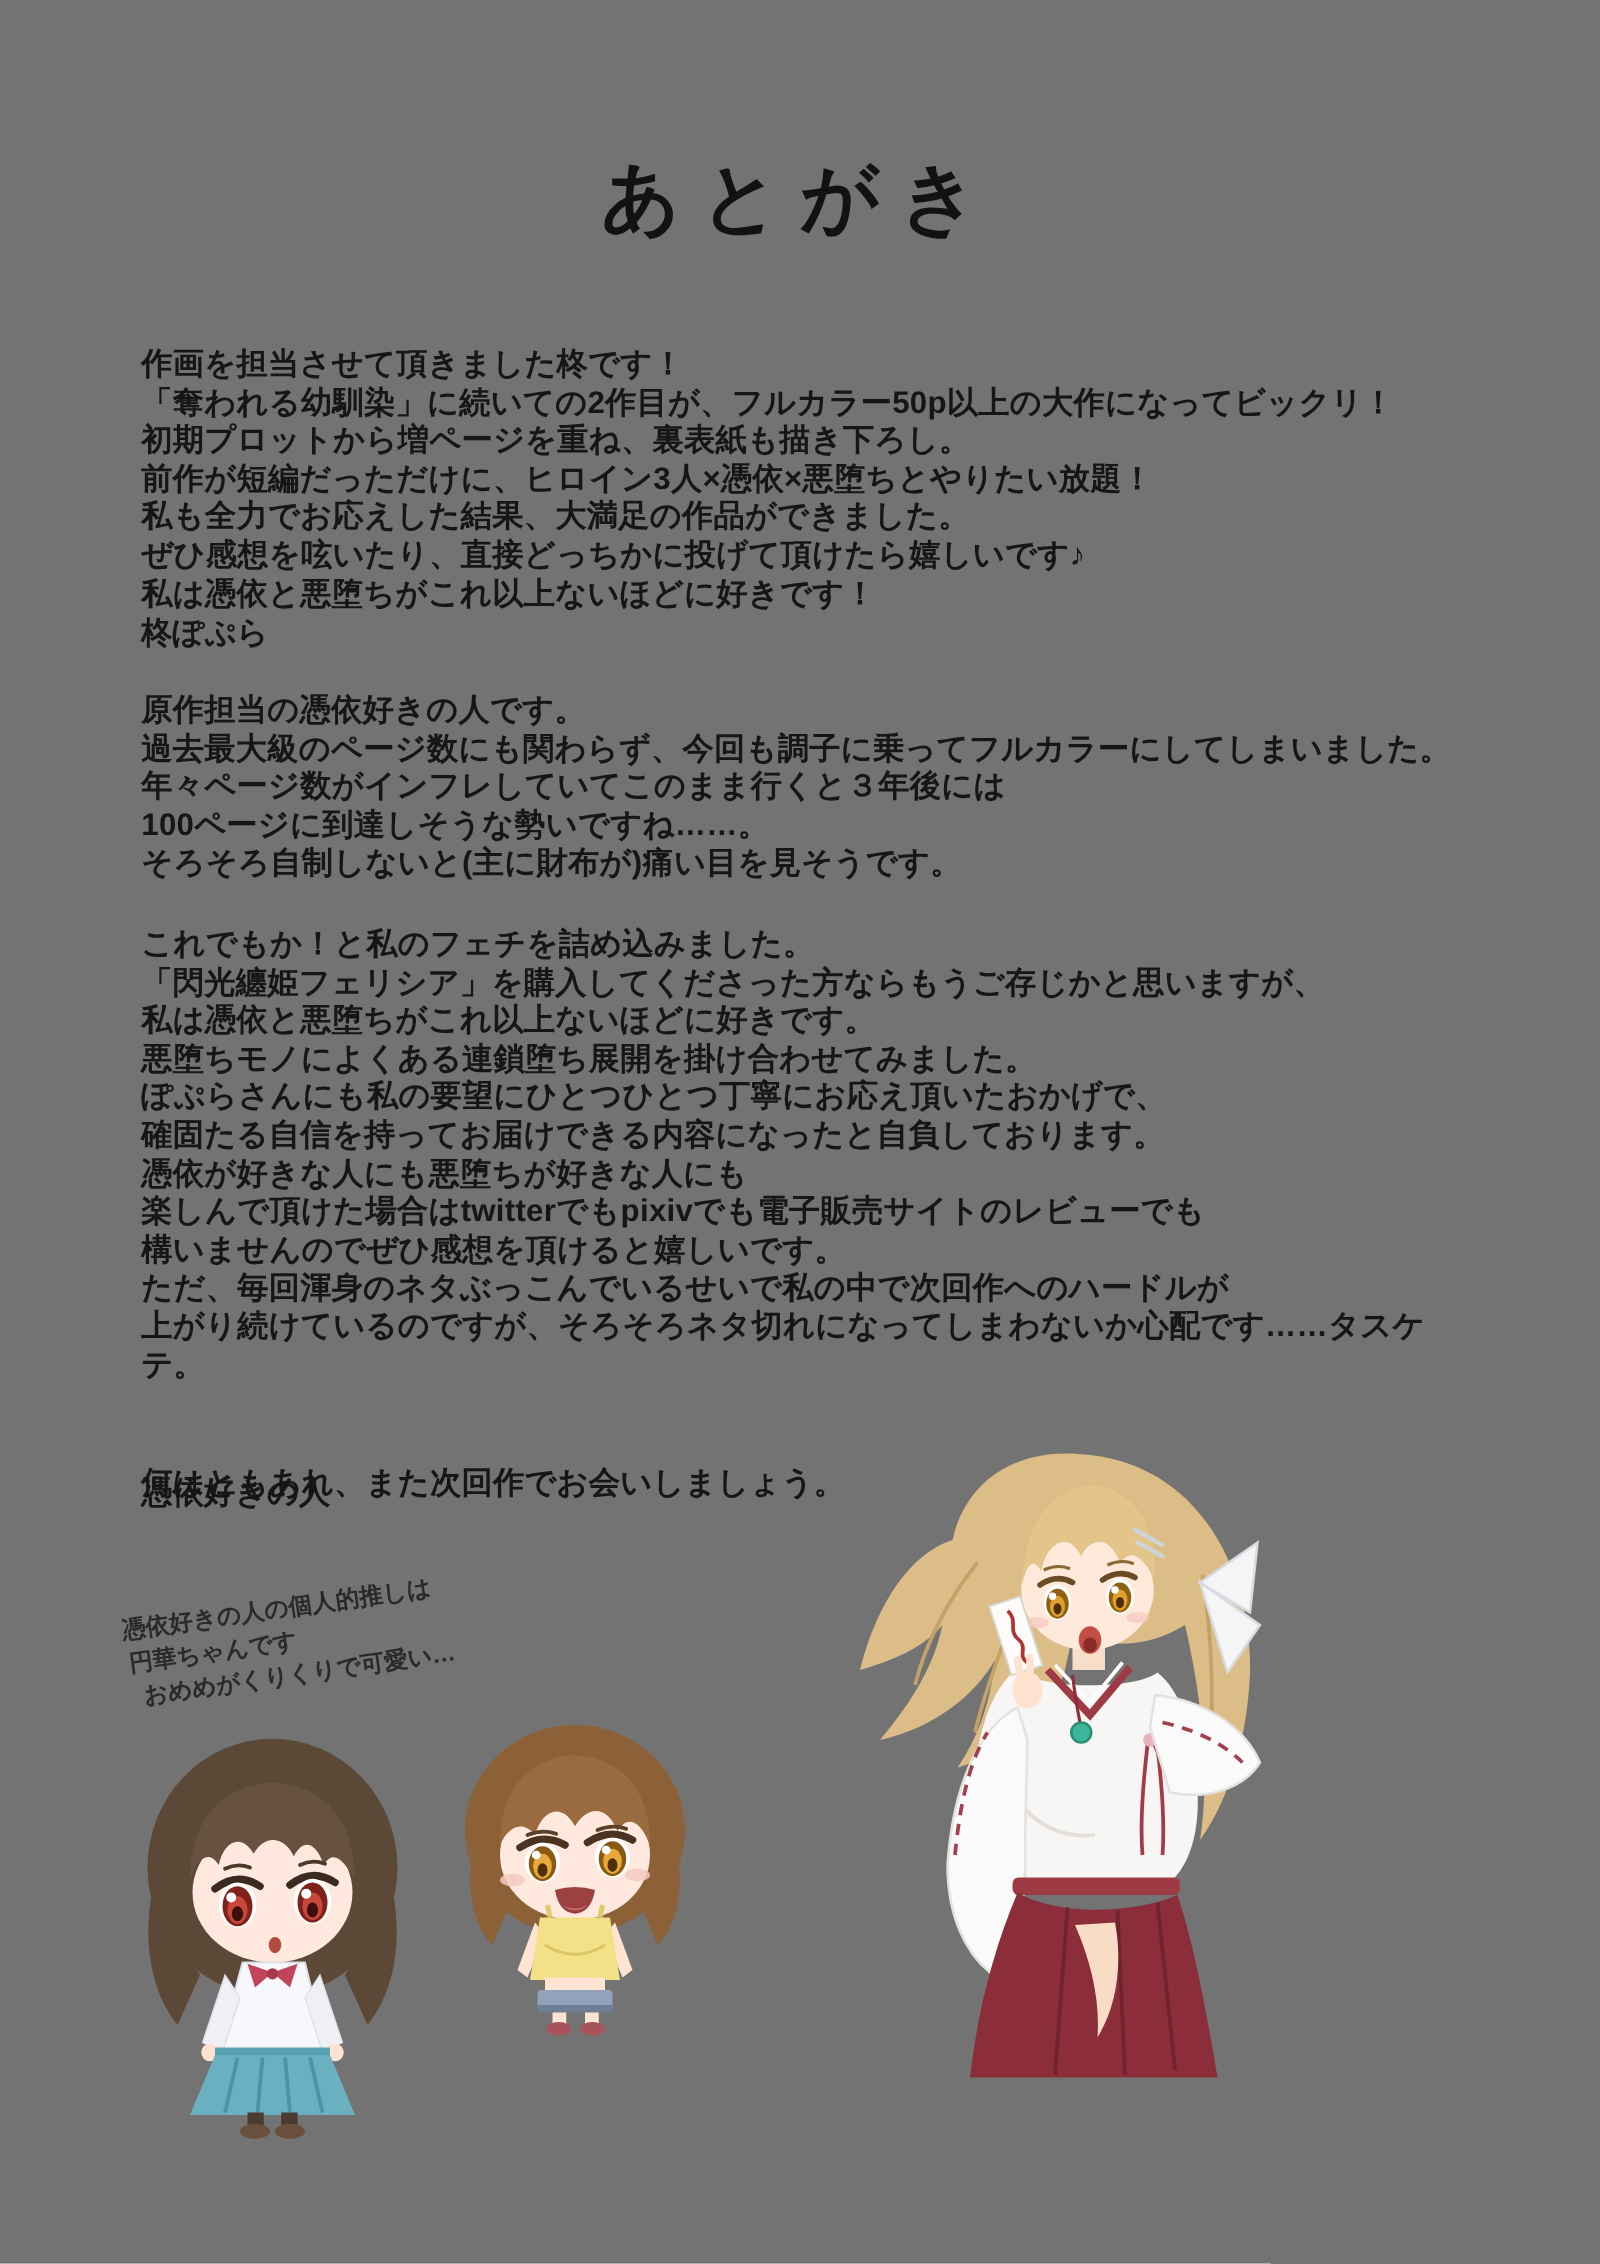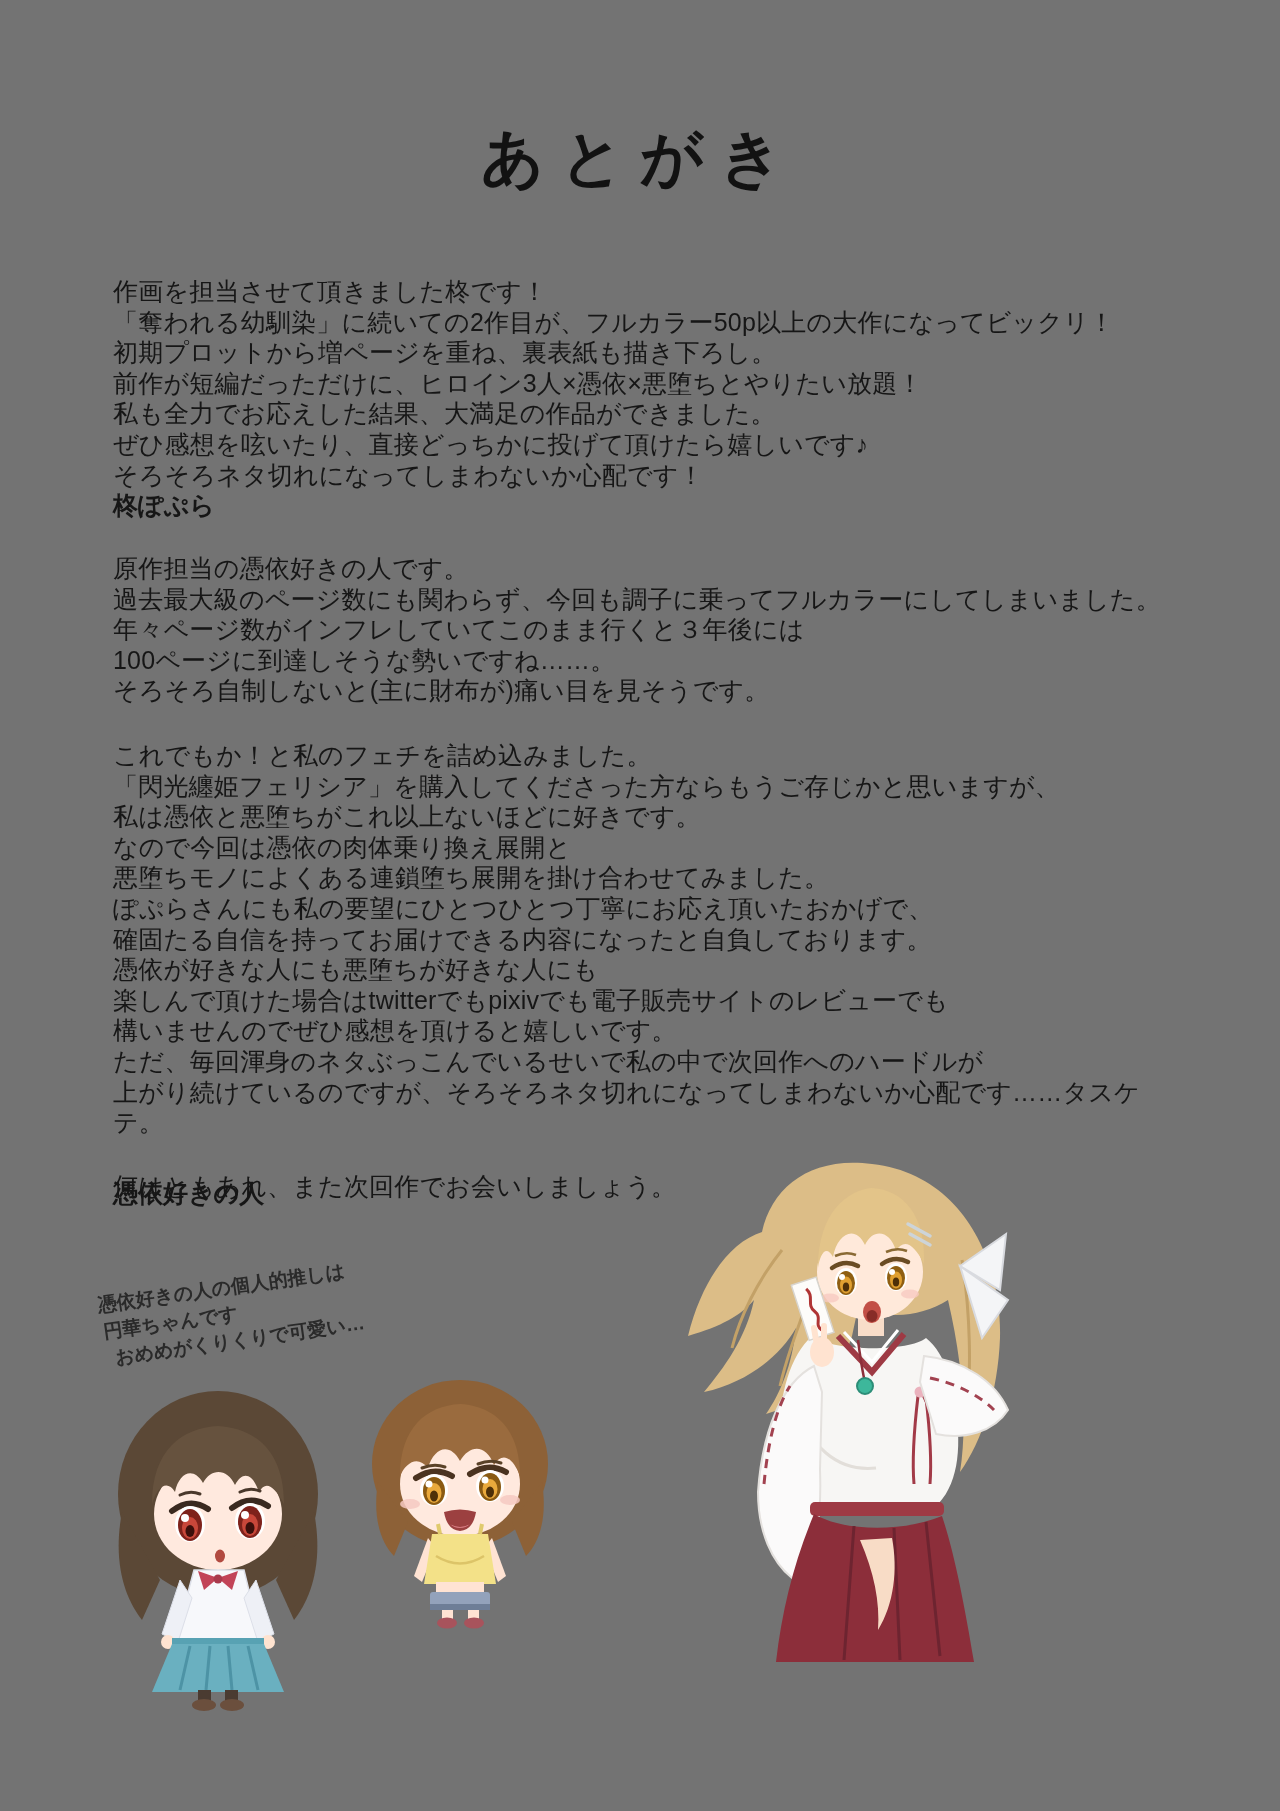--- a/index.html
+++ b/index.html
@@ -11,21 +11,21 @@
   }
   .title {
     position:absolute; top:116px; left:0; width:100%;
     text-align:center;
     font-family:"DejaVu Serif", serif;
     font-size:62px; font-weight:700; letter-spacing:16px;
     color:#121212;
   }
   .tblock {
     position:absolute; left:113px; width:1070px;
-    font-size:25px; font-weight:400; line-height:30.6px;
+    font-size:25px; font-weight:700; line-height:30.6px;
     letter-spacing:0.2px; color:#161616;
   }
   .sig {
     position:absolute; left:113px; width:1046px;
     text-align:left; font-size:25px; font-weight:600; color:#161616;
   }
   #para1 { top:276px; }
   #sig1  { top:489px; }
   #para2 { top:553px; }
   #para3 { top:740px; }
@@ -50,37 +50,36 @@
 
   <div class="title">あとがき</div>
 
   <div class="tblock" id="para1">
     <div>作画を担当させて頂きました柊です！</div>
     <div>「奪われる幼馴染」に続いての2作目が、フルカラー50p以上の大作になってビックリ！</div>
     <div>初期プロットから増ページを重ね、裏表紙も描き下ろし。</div>
     <div>前作が短編だっただけに、ヒロイン3人×憑依×悪堕ちとやりたい放題！</div>
     <div>私も全力でお応えした結果、大満足の作品ができました。</div>
     <div>ぜひ感想を呟いたり、直接どっちかに投げて頂けたら嬉しいです♪</div>
-    <div>そろそろネタ切れになってしまわないか心配です！</div>
+    <div>私は憑依と悪堕ちがこれ以上ないほどに好きです！</div>
   </div>
   <div class="sig" id="sig1">柊ぽぷら</div>
 
   <div class="tblock" id="para2">
     <div>原作担当の憑依好きの人です。</div>
     <div>過去最大級のページ数にも関わらず、今回も調子に乗ってフルカラーにしてしまいました。</div>
     <div>年々ページ数がインフレしていてこのまま行くと３年後には</div>
     <div>100ページに到達しそうな勢いですね……。</div>
     <div>そろそろ自制しないと(主に財布が)痛い目を見そうです。</div>
   </div>
 
   <div class="tblock" id="para3">
     <div>これでもか！と私のフェチを詰め込みました。</div>
     <div>「閃光纏姫フェリシア」を購入してくださった方ならもうご存じかと思いますが、</div>
     <div>私は憑依と悪堕ちがこれ以上ないほどに好きです。</div>
-    <div>なので今回は憑依の肉体乗り換え展開と</div>
     <div>悪堕ちモノによくある連鎖堕ち展開を掛け合わせてみました。</div>
     <div>ぽぷらさんにも私の要望にひとつひとつ丁寧にお応え頂いたおかげで、</div>
     <div>確固たる自信を持ってお届けできる内容になったと自負しております。</div>
     <div>憑依が好きな人にも悪堕ちが好きな人にも</div>
     <div>楽しんで頂けた場合はtwitterでもpixivでも電子販売サイトのレビューでも</div>
     <div>構いませんのでぜひ感想を頂けると嬉しいです。</div>
     <div>ただ、毎回渾身のネタぶっこんでいるせいで私の中で次回作へのハードルが</div>
     <div>上がり続けているのですが、そろそろネタ切れになってしまわないか心配です……タスケテ。</div>
   </div>
 

